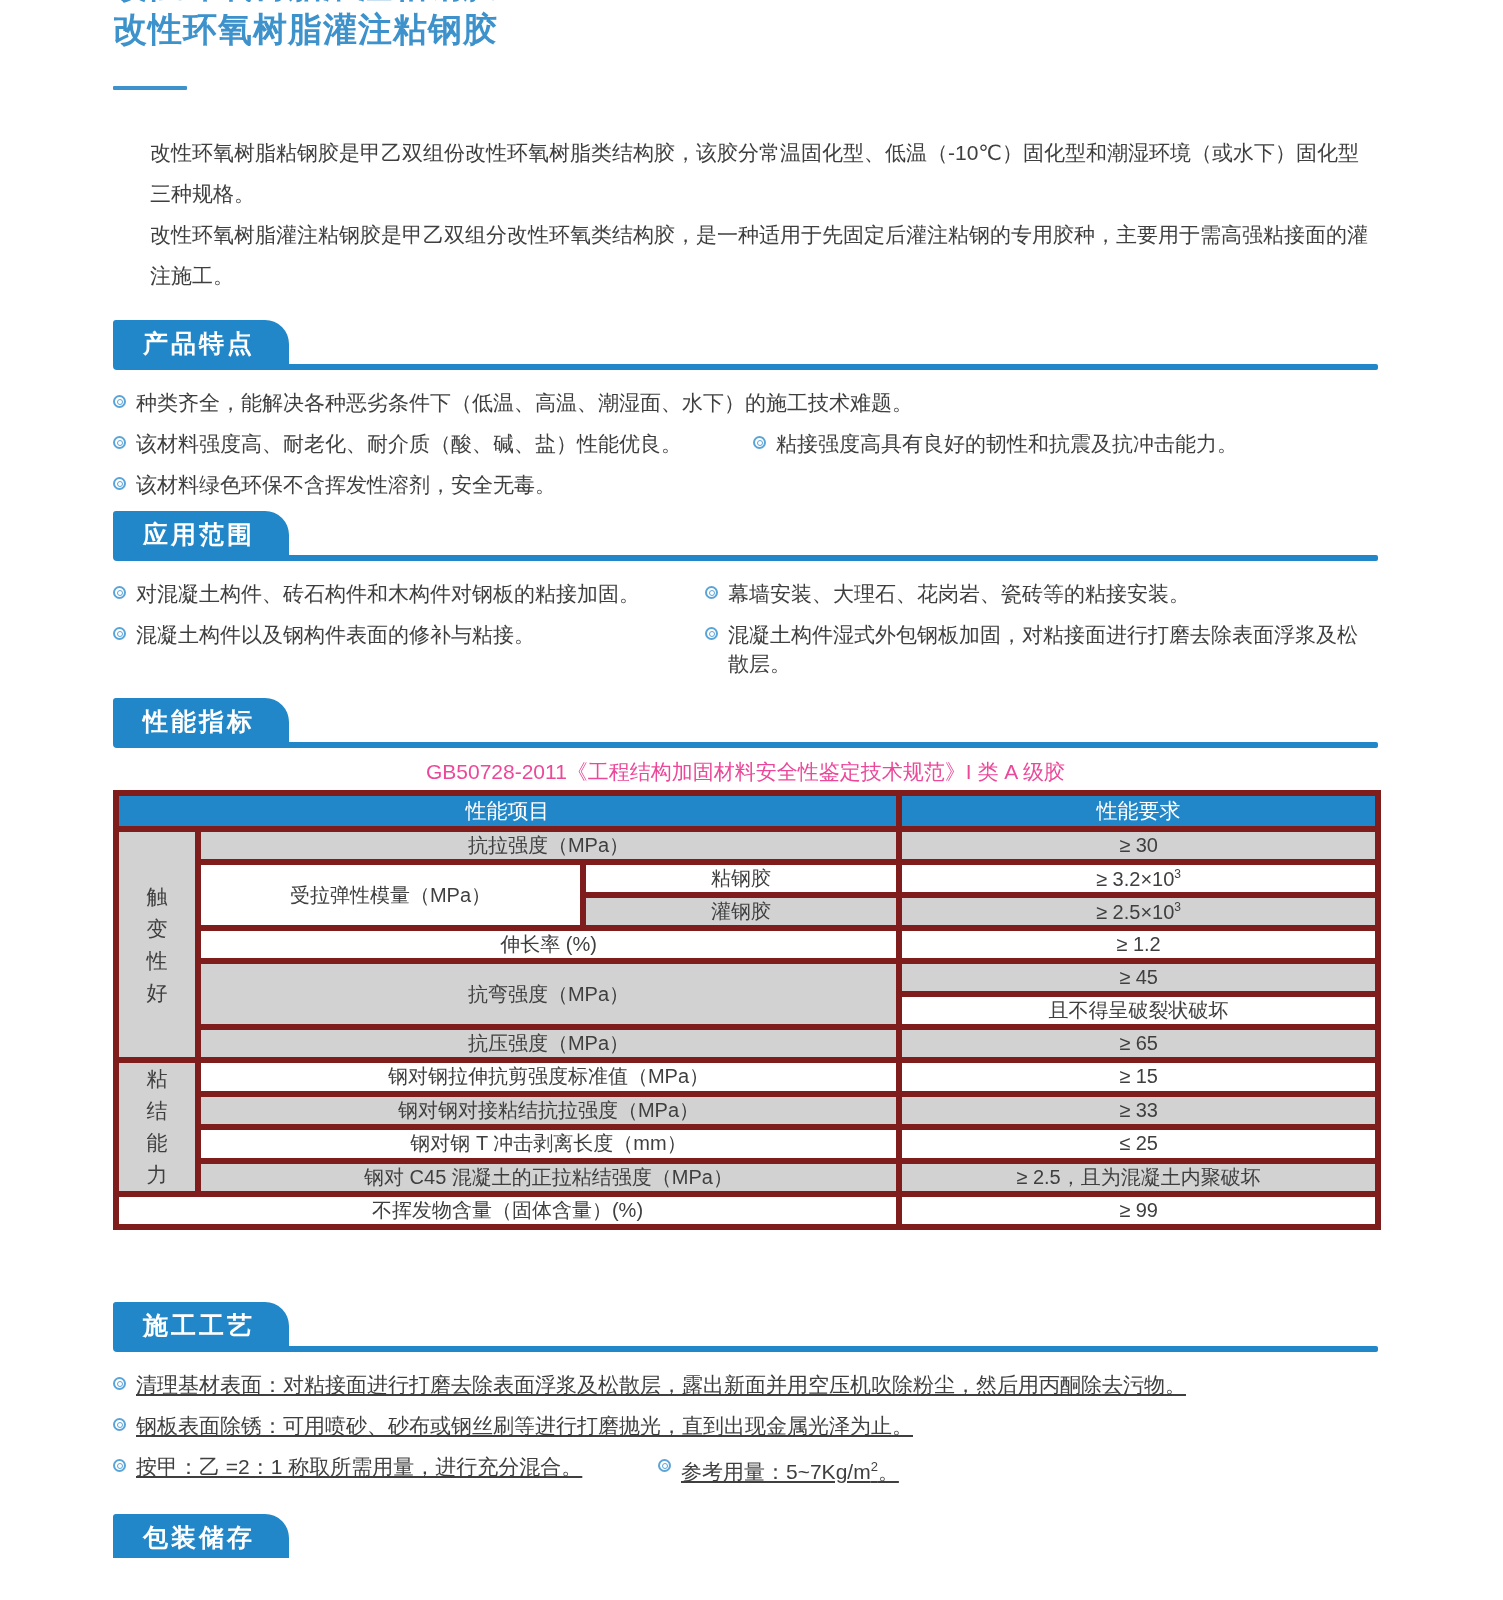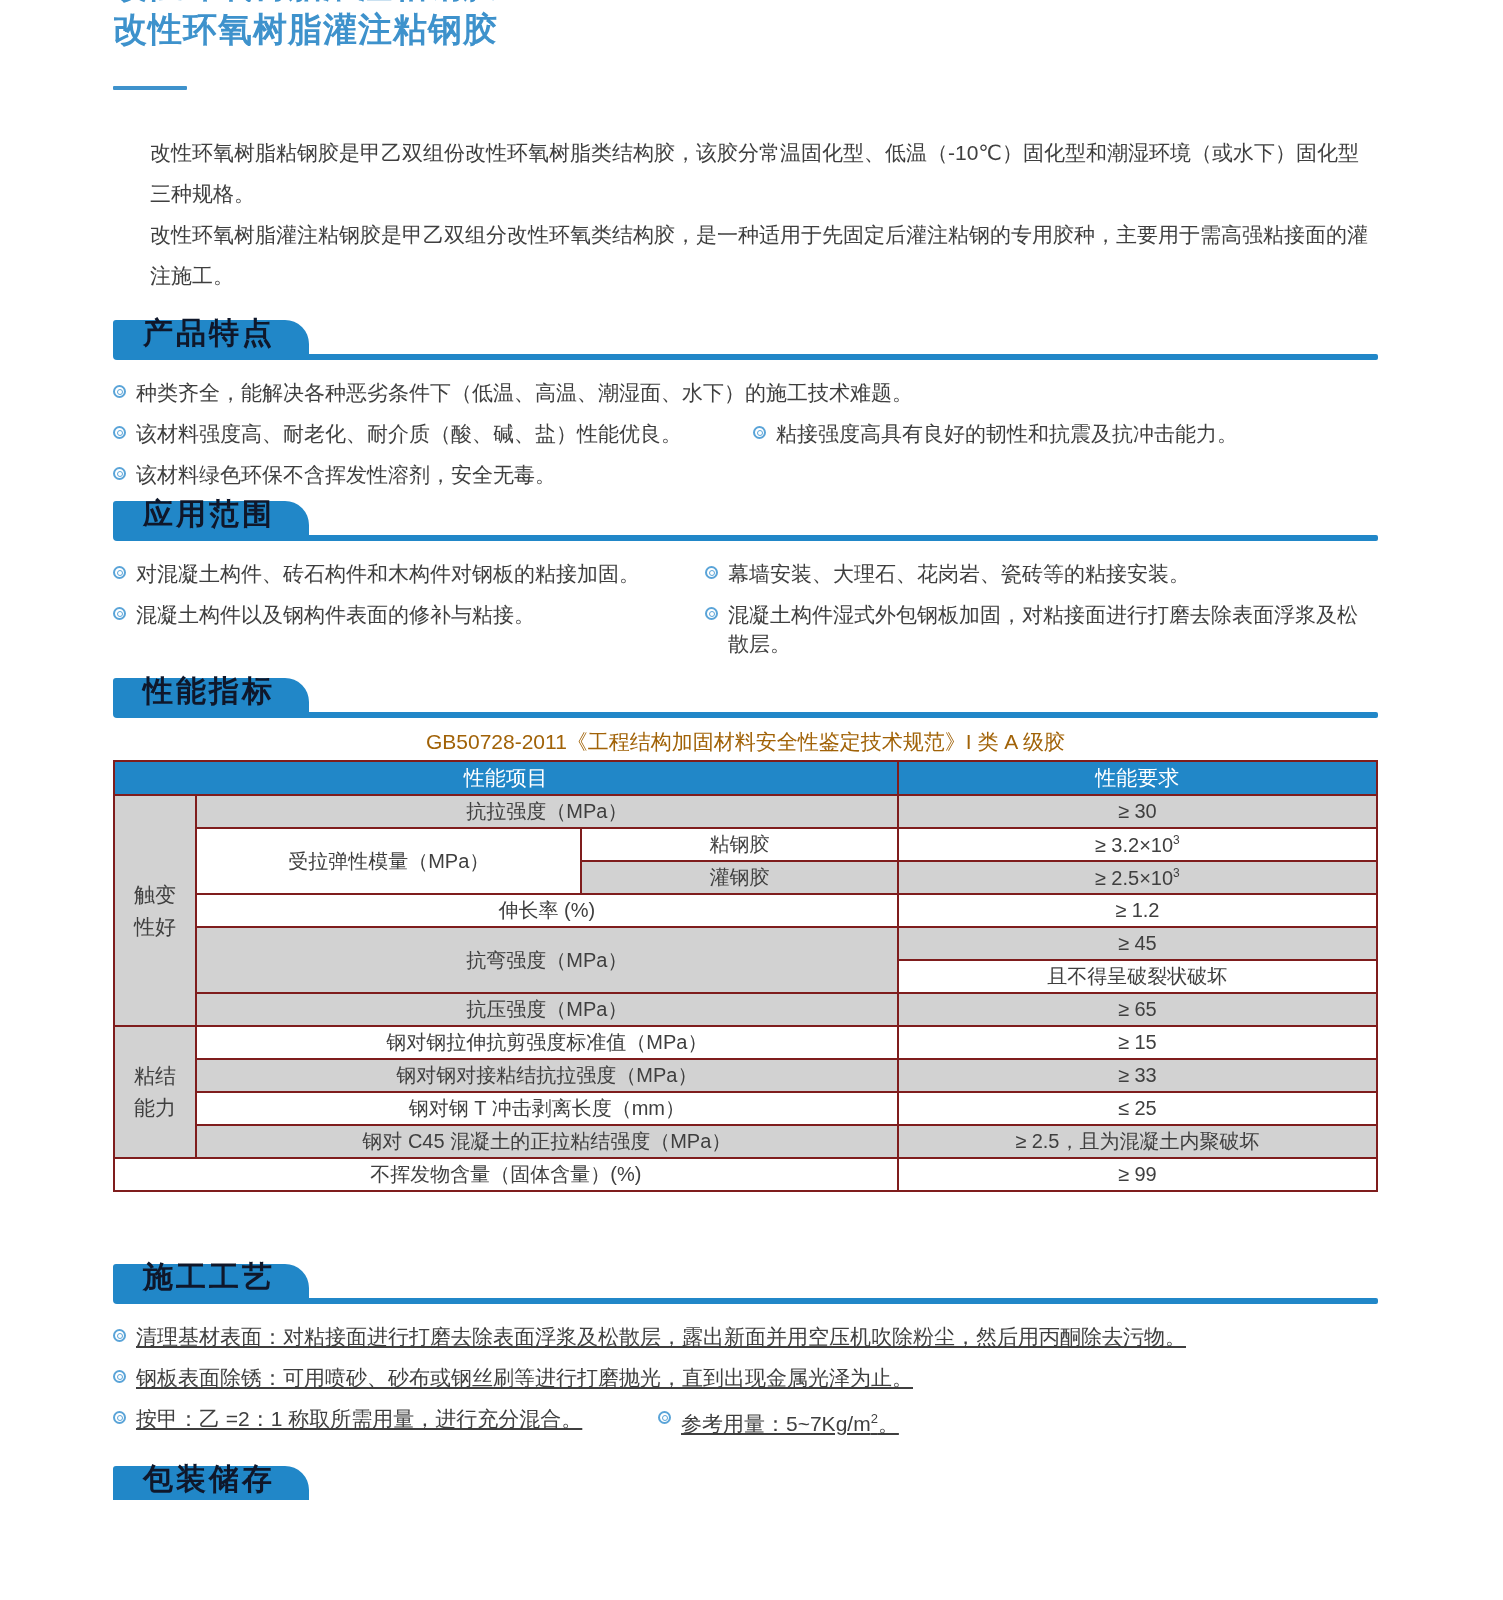--- a/index.html
+++ b/index.html
@@ -31,23 +31,23 @@
     background: #3e92cc; border-radius: 1px;
   }
 
   .intro { margin-top: 42px; padding-left: 37px; font-size: 21px; }
   .intro p { margin: 0; line-height: 41px; }
 
   
   .section { margin-top: 0; }
   .sec-badge {
     display: inline-block; position: relative; z-index: 1;
-    background: #2187c8; color: #0f172a;
-    font-size: 30px; font-weight: bold; letter-spacing: 3px;
-    line-height: 26px; padding: 0 34px 8px 30px;
+    background: #2187c8; color: #ffffff;
+    font-size: 25px; font-weight: bold; letter-spacing: 3px;
+    line-height: 26px; padding: 10px 34px 8px 30px;
     border-radius: 3px 24px 0 0;
   }
   .sec-bar { height: 6px; background: #2187c8; border-radius: 0 2px 2px 4px; }
 
   
   .list { margin-top: 12px; }
   .lrow { display: flex; align-items: flex-start; padding: 6px 0; }
   .item { display: flex; align-items: flex-start; font-size: 21px; line-height: 29px; }
   .item .txt { display: inline-block; }
   .bullet {
@@ -64,27 +64,27 @@
   .fw545 { flex: 0 0 545px; width: 545px; }
 
   .mt-features { margin-top: 24px; }
   .mt-apps { margin-top: 6px; }
   .mt-perf { margin-top: 14px; }
   .mt-constr { margin-top: 72px; text-decoration: underline; }
   .mt-pack { margin-top: 22px; }
 
   .tbl-caption {
     margin-top: 12px; text-align: center;
-    font-size: 21px; line-height: 24px; color: #a16207;
+    font-size: 21px; line-height: 24px; color: #ec4899;
   }
   table.perf {
     margin-top: 6px; width: 100%;
     border-collapse: collapse; table-layout: fixed;
   }
-  .perf th, .perf td { border: 2px solid #7f1d1d; text-align: center; }
+  .perf th, .perf td { border: 6px solid #7f1d1d; text-align: center; }
   .perf th {
     background: #2187c8; color: #ffffff; font-weight: normal;
     font-size: 21px; height: 34px;
   }
   .perf td { font-size: 20px; height: 33px; padding: 0 8px; }
   .perf .gray { background: #d2d2d2; }
   .perf .white { background: #ffffff; }
   .perf .group-cell {
     background: #d2d2d2; font-size: 21px; line-height: 32px;
     padding: 0 18px; word-break: break-all;

